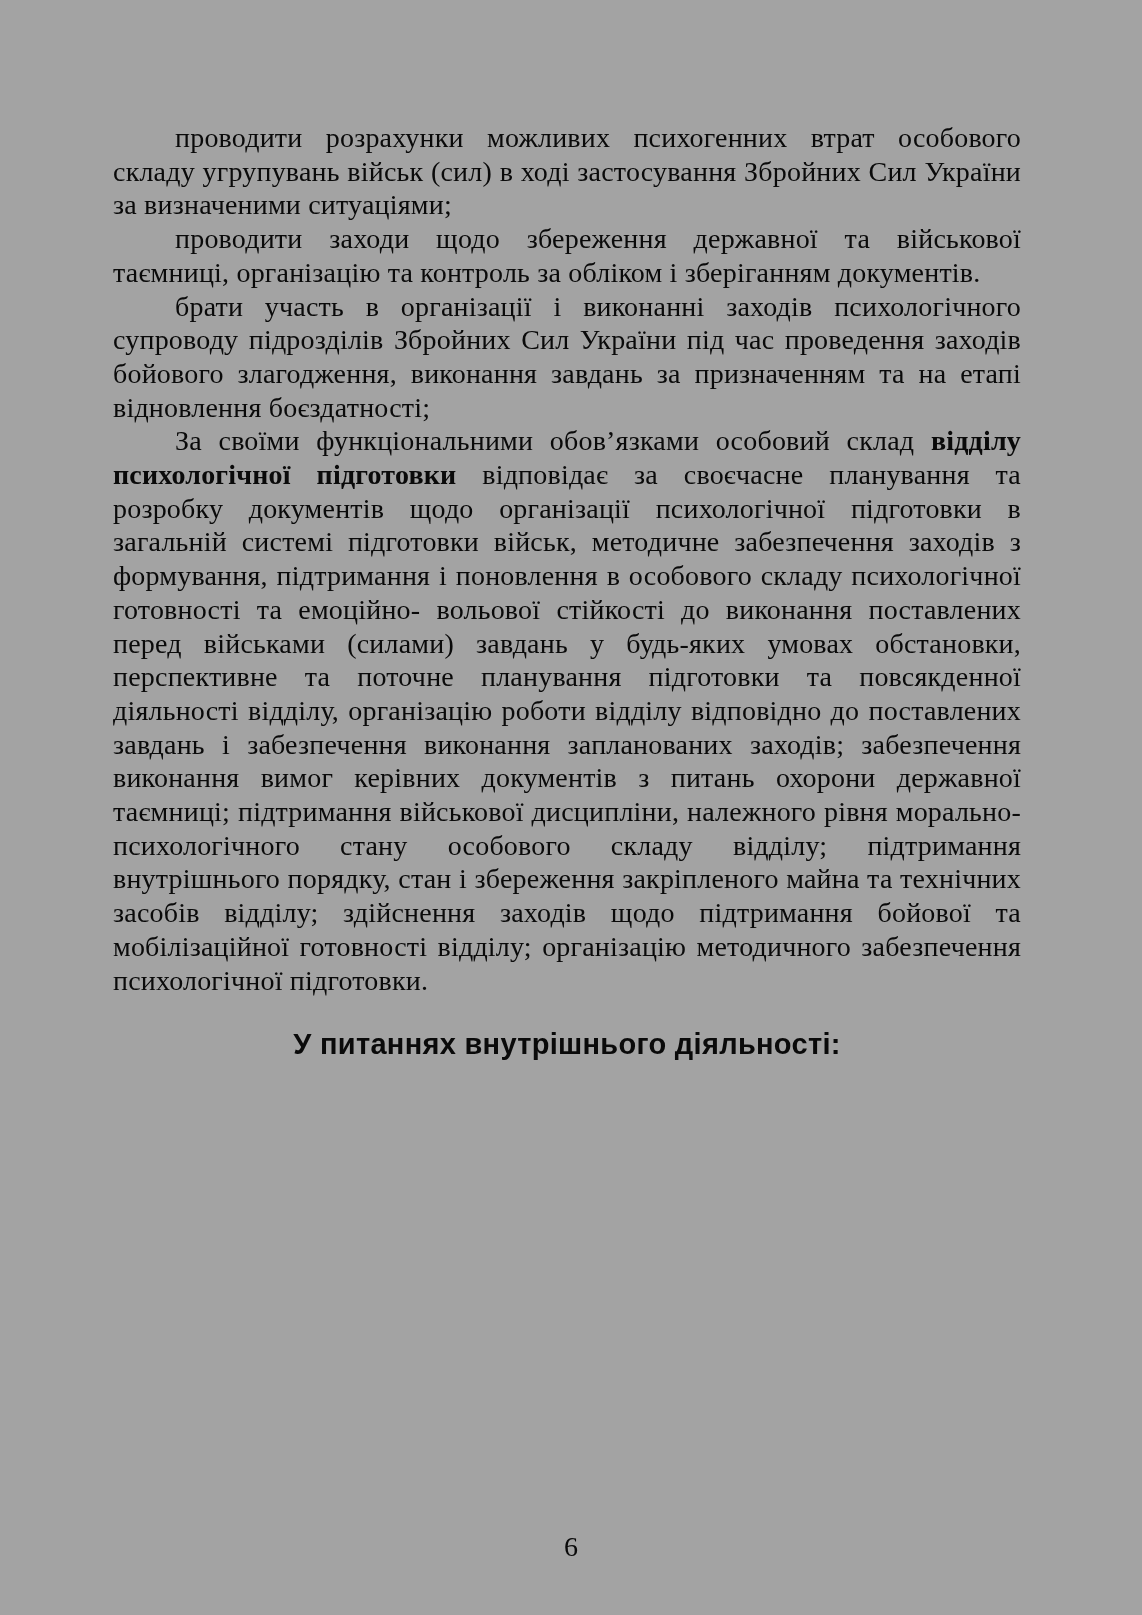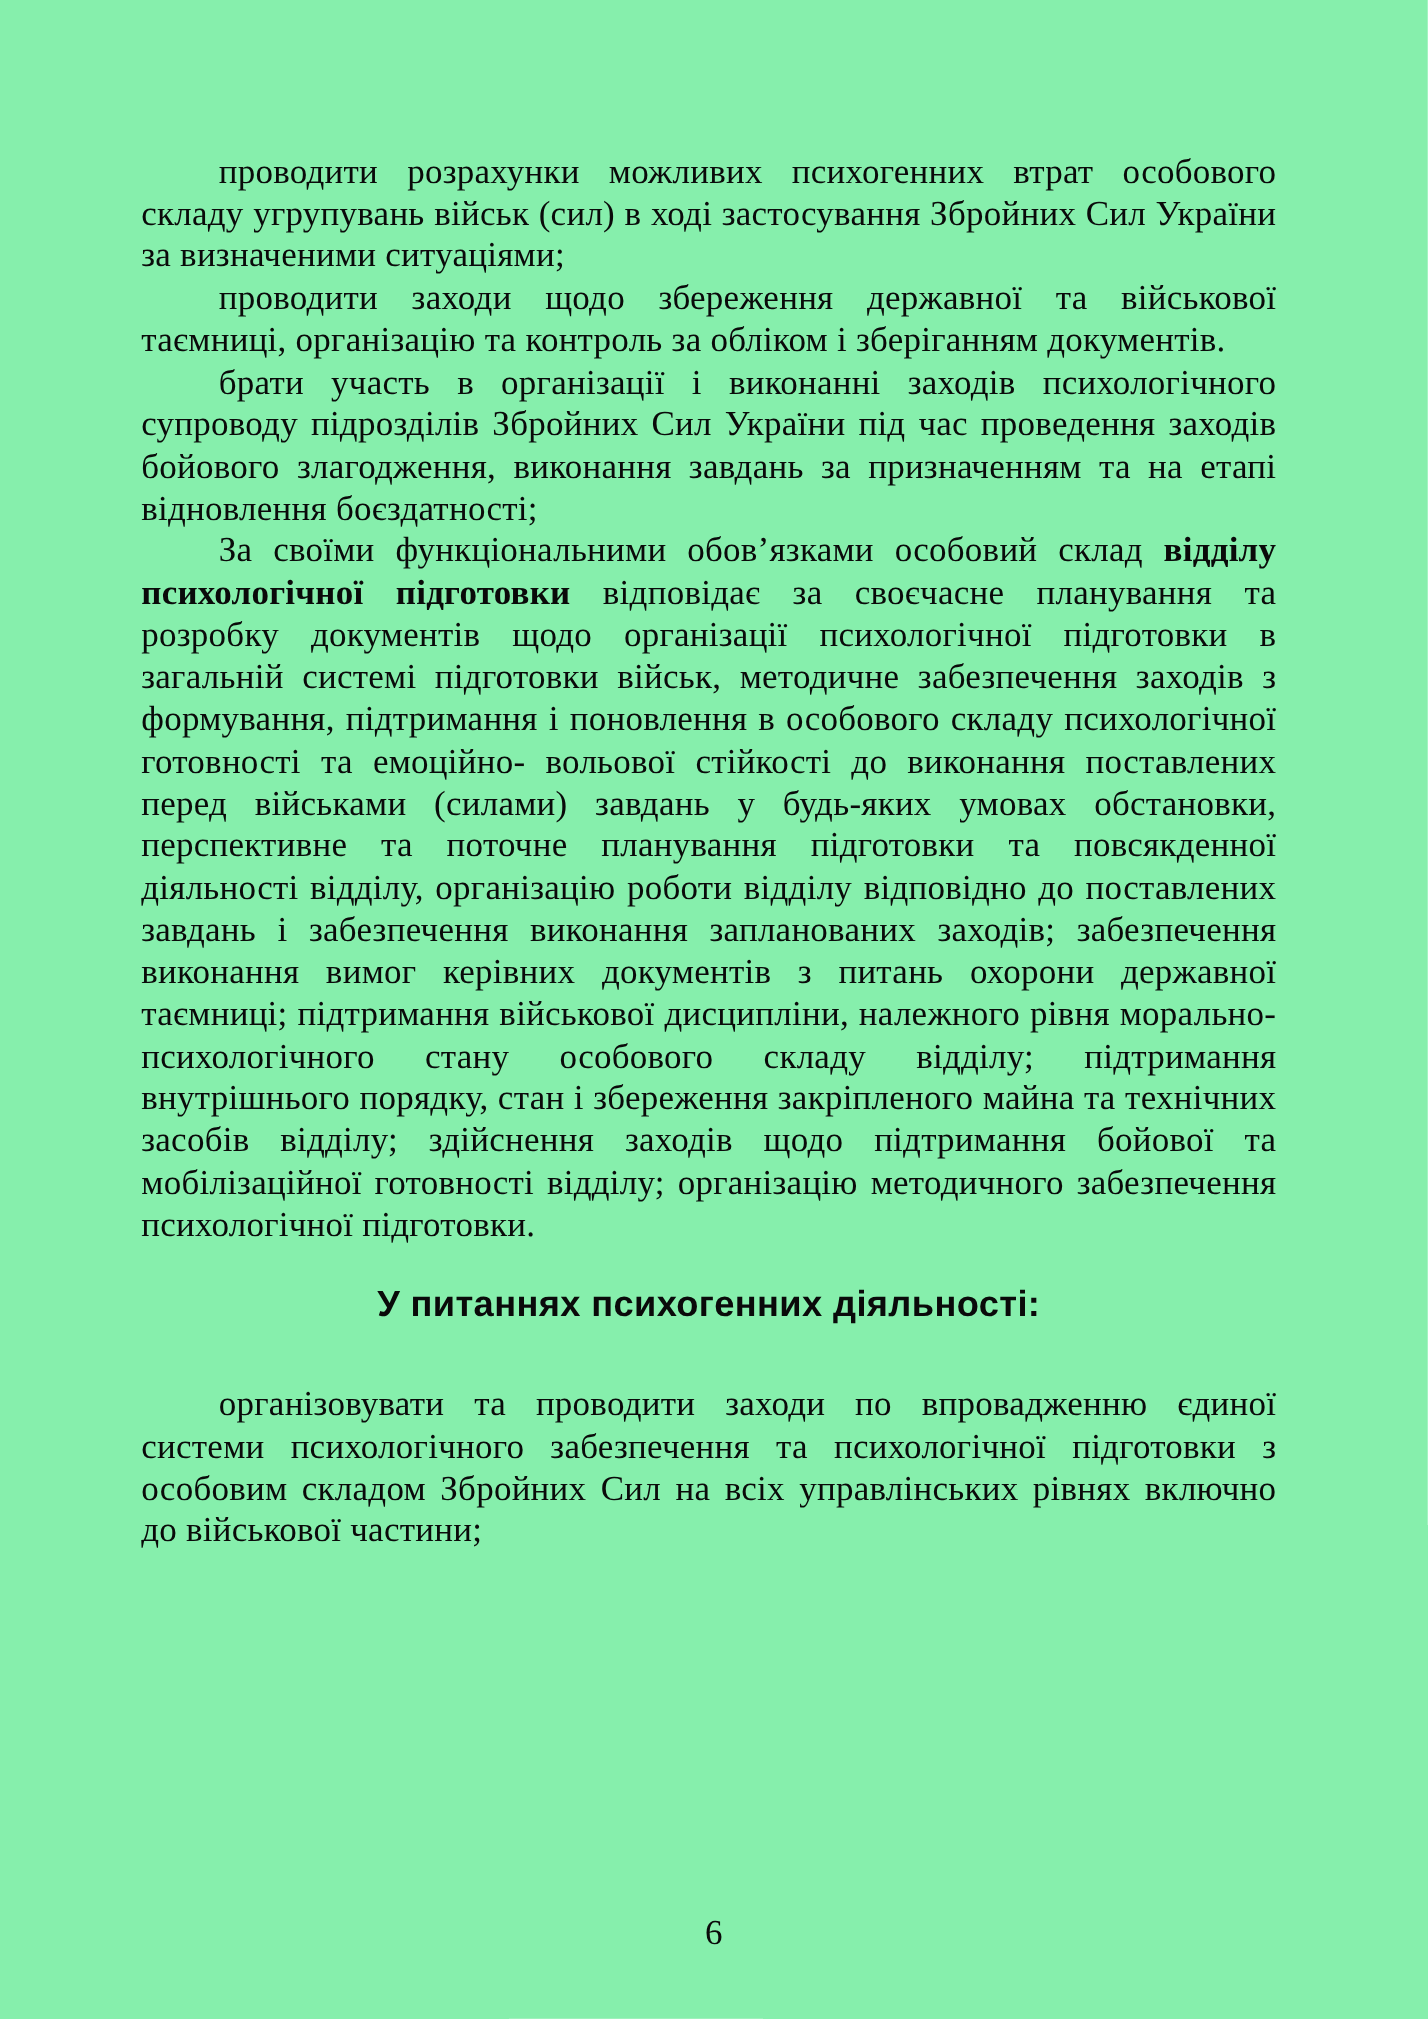--- a/index.html
+++ b/index.html
@@ -11,21 +11,21 @@
     height: 1615px;
     background: #ffffff;
     position: relative;
     overflow: hidden;
     font-family: "Liberation Serif", "DejaVu Serif", serif;
     color: #0a0a0a;
   }
   .page {
     position: absolute;
     inset: 0;
-    background: #86efac;
+    background: #a3a3a3;
   }
   .content {
     position: absolute;
     left: 113px;
     top: 121px;
     width: 908px;
   }
   .para {
     margin: 0;
     font-size: 28px;
@@ -56,17 +56,16 @@
 </style>
 </head>
 <body>
 
 <div class="page">
   <main class="content">
     <p class="para">проводити розрахунки можливих психогенних втрат особового складу угрупувань військ (сил) в ході застосування Збройних Сил України за визначеними ситуаціями;</p>
     <p class="para">проводити заходи щодо збереження державної та військової таємниці, організацію та контроль за обліком і зберіганням документів.</p>
     <p class="para">брати участь в організації і виконанні заходів психологічного супроводу підрозділів Збройних Сил України під час проведення заходів бойового злагодження, виконання завдань за призначенням та на етапі відновлення боєздатності;</p>
     <p class="para"><span>За своїми функціональними обов’язками особовий склад </span><strong class="bold">відділу психологічної підготовки</strong><span> відповідає за своєчасне планування та розробку документів щодо організації психологічної підготовки в загальній системі підготовки військ, методичне забезпечення заходів з формування, підтримання і поновлення в особового складу психологічної готовності та емоційно- вольової стійкості до виконання поставлених перед військами (силами) завдань у будь-яких умовах обстановки, перспективне та поточне планування підготовки та повсякденної діяльності відділу, організацію роботи відділу відповідно до поставлених завдань і забезпечення виконання запланованих заходів; забезпечення виконання вимог керівних документів з питань охорони державної таємниці; підтримання військової дисципліни, належного рівня морально-психологічного стану особового складу відділу; підтримання внутрішнього порядку, стан і збереження закріпленого майна та технічних засобів відділу; здійснення заходів щодо підтримання бойової та мобілізаційної готовності відділу; організацію методичного забезпечення психологічної підготовки.</span></p>
-    <h2 class="heading">У питаннях психогенних діяльності:</h2>
-    <p class="para">організовувати та проводити заходи по впровадженню єдиної системи психологічного забезпечення та психологічної підготовки з особовим складом Збройних Сил на всіх управлінських рівнях включно до військової частини;</p>
+    <h2 class="heading">У питаннях внутрішнього діяльності:</h2>
   </main>
   <footer class="page-number">6</footer>
 </div>
 
 </body></html>

